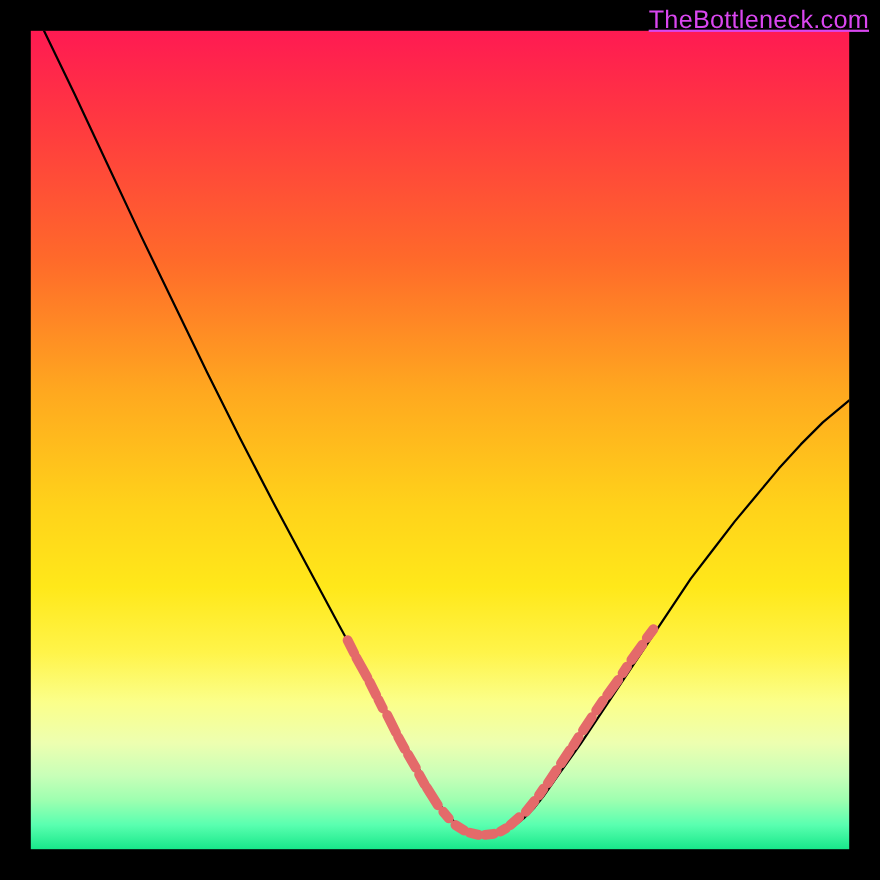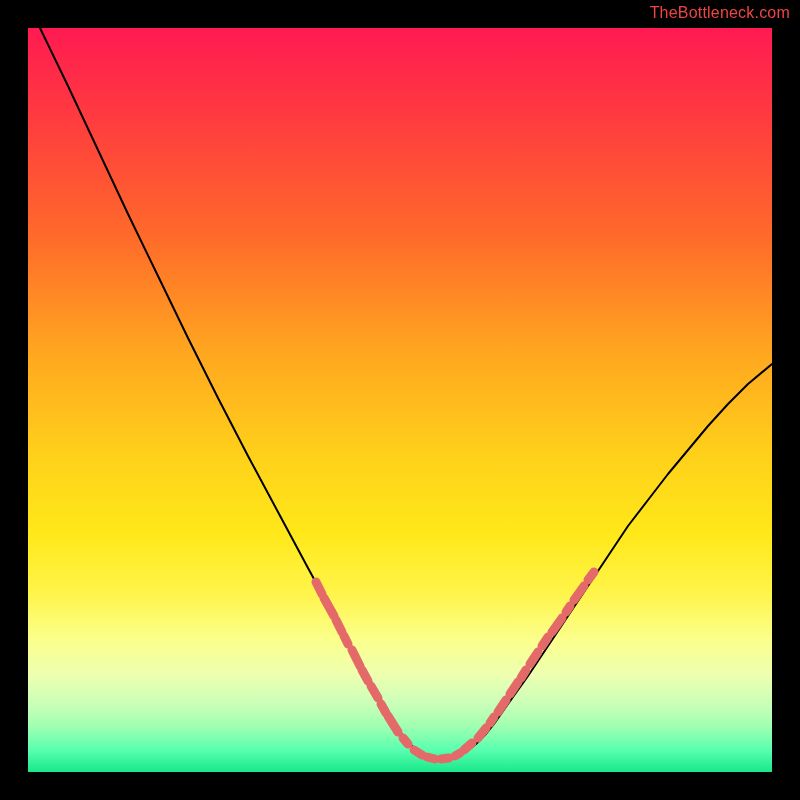--- a/index.html
+++ b/index.html
@@ -30,26 +30,27 @@
       #c8ffb8 91%,
       #9effb0 94%,
       #5affb0 97%,
       #18e88a 100%
     );
   }
   .watermark {
     position: absolute;
     top: 4px;
     right: 10px;
-    color: #ef4444;
-    font-size: 16px;
+    color: #d946ef;
+    font-size: 23px;
     font-weight: 500;
     letter-spacing: 0.2px;
     z-index: 20;
     user-select: none;
+    text-decoration: underline;
   }
   svg.plot {
     position: absolute;
     left: 0;
     top: 0;
     width: 744px;
     height: 744px;
   }
   .curve {
     fill: none;

